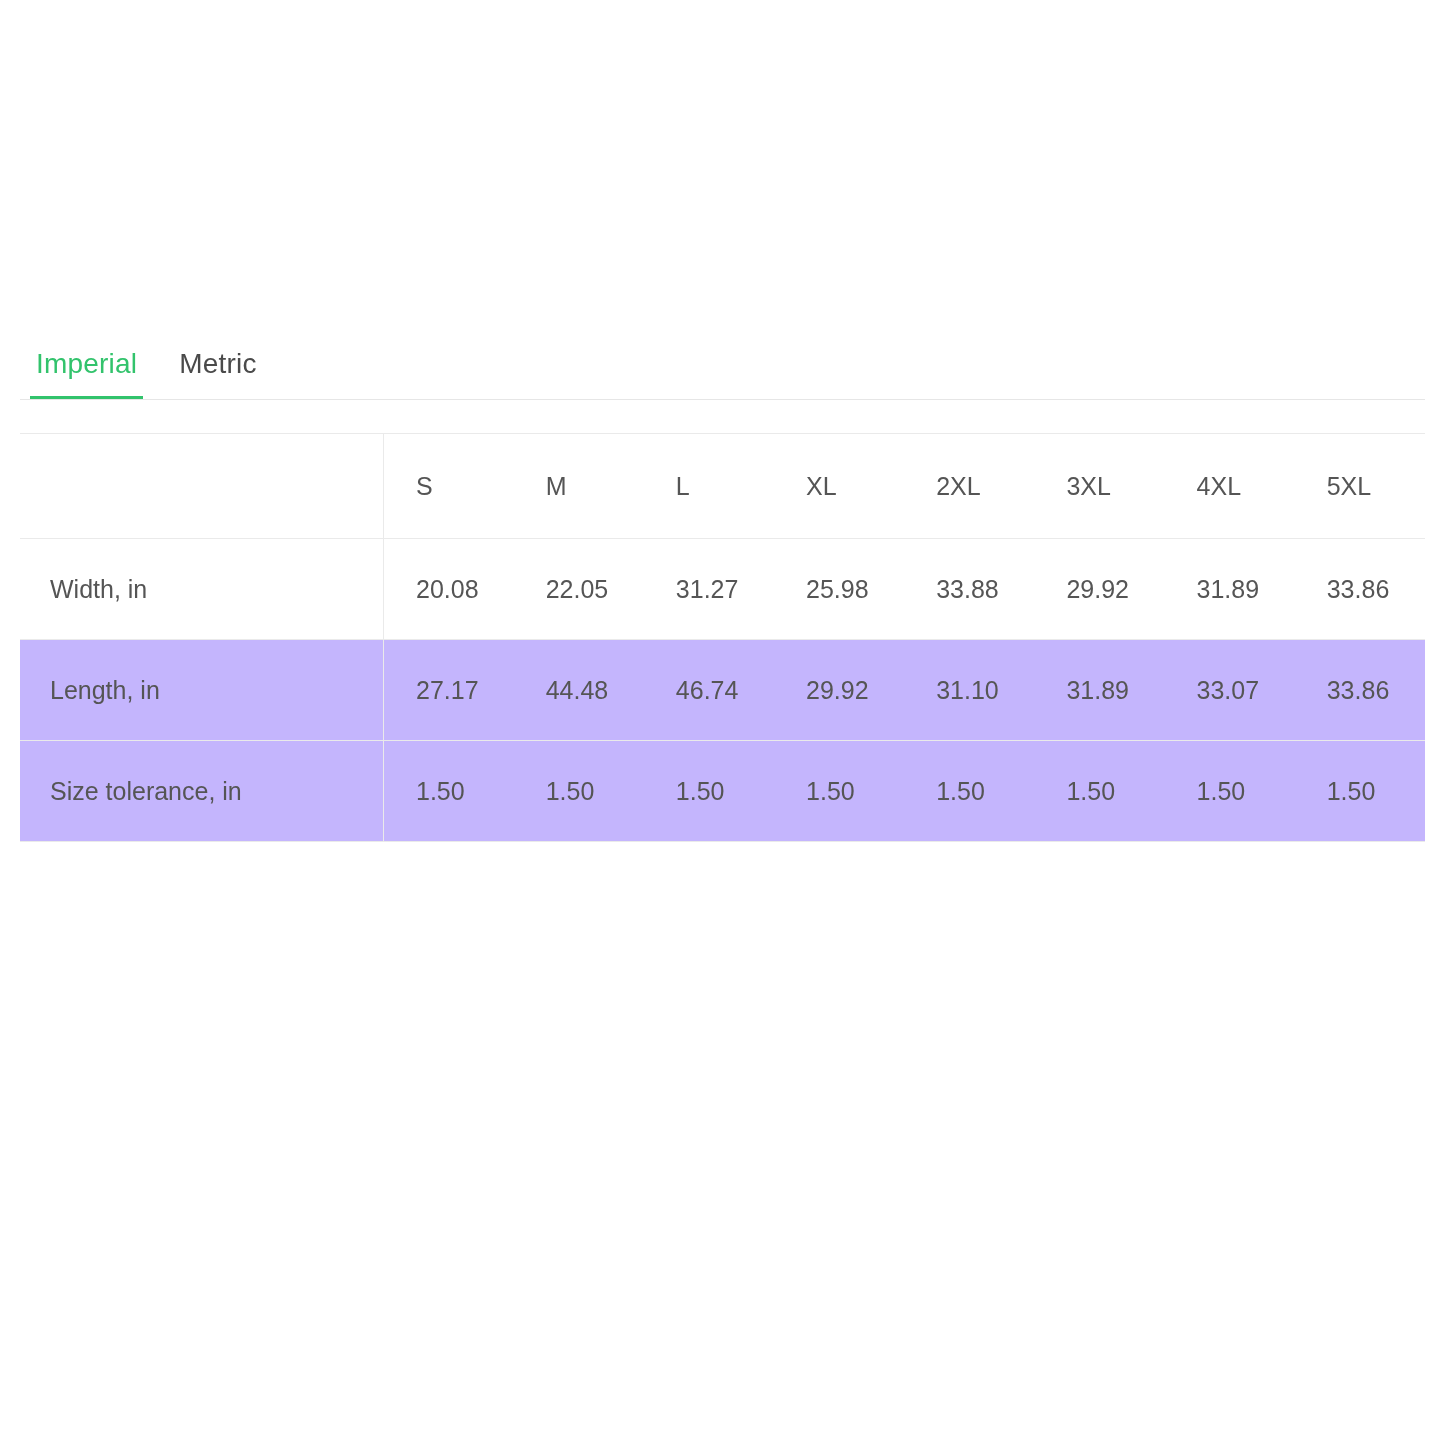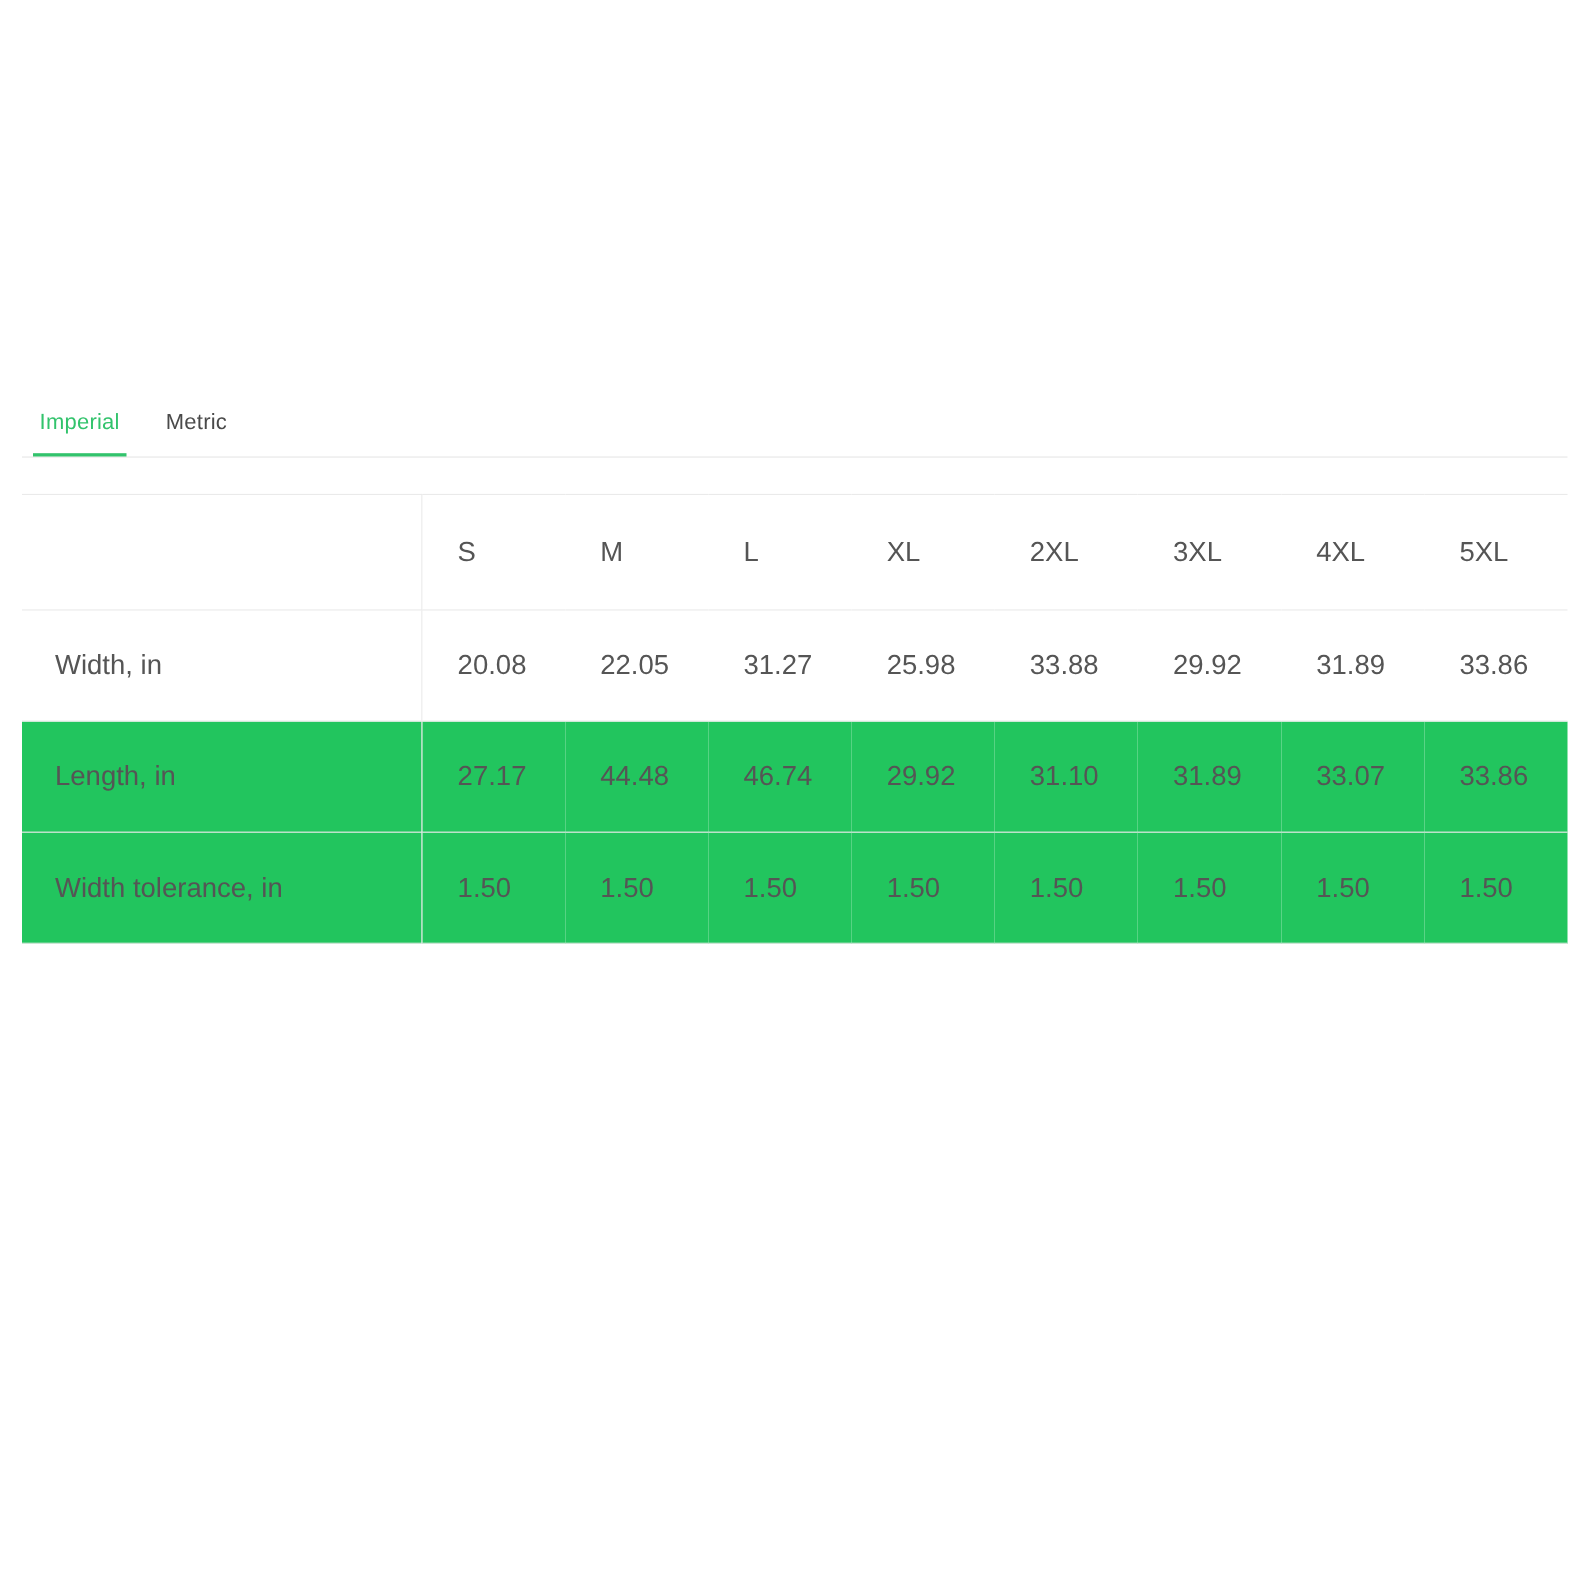--- a/index.html
+++ b/index.html
@@ -29,31 +29,30 @@
 
   
   .tabs {
     display: flex;
     align-items: flex-end;
     gap: 30px;
     border-bottom: 1px solid #e6e6e6;
     padding-left: 10px;
   }
   .tab {
-    font-size: 20px;
+    font-size: 28px;
     line-height: 1;
     padding: 0 6px 18px 6px;
     color: #4a4a4a;
     background: none;
     border: none;
     border-bottom: 3px solid transparent;
     cursor: pointer;
     font-family: "Liberation Sans", sans-serif;
     letter-spacing: 0.2px;
-    margin-top: 24px;
   }
   .tab.active {
     color: #32c36c;
     border-bottom-color: #32c36c;
   }
 
   
   table.size-table {
     margin-top: 33px;
     border-collapse: collapse;
@@ -84,21 +83,21 @@
   thead th.size-head {
     padding-left: 32px;
   }
   tbody tr {
     height: 101px;
   }
   tbody tr.tall {
     height: 134px;
   }
   tbody tr.shaded {
-    background: #22c55e;
+    background: #c4b5fd;
   }
   tbody td {
     border-bottom: 1px solid #eaeaea;
   }
   tbody td.row-label {
     border-right: 1px solid #eaeaea;
     padding-left: 30px;
     padding-right: 4px;
     line-height: 1.38;
   }
@@ -165,21 +164,21 @@
           <td class="value">27.17</td>
           <td class="value">44.48</td>
           <td class="value">46.74</td>
           <td class="value">29.92</td>
           <td class="value">31.10</td>
           <td class="value">31.89</td>
           <td class="value">33.07</td>
           <td class="value">33.86</td>
         </tr>
         <tr class="shaded">
-          <td class="row-label">Width tolerance, in</td>
+          <td class="row-label">Size tolerance, in</td>
           <td class="value">1.50</td>
           <td class="value">1.50</td>
           <td class="value">1.50</td>
           <td class="value">1.50</td>
           <td class="value">1.50</td>
           <td class="value">1.50</td>
           <td class="value">1.50</td>
           <td class="value">1.50</td>
         </tr>
       </tbody>

